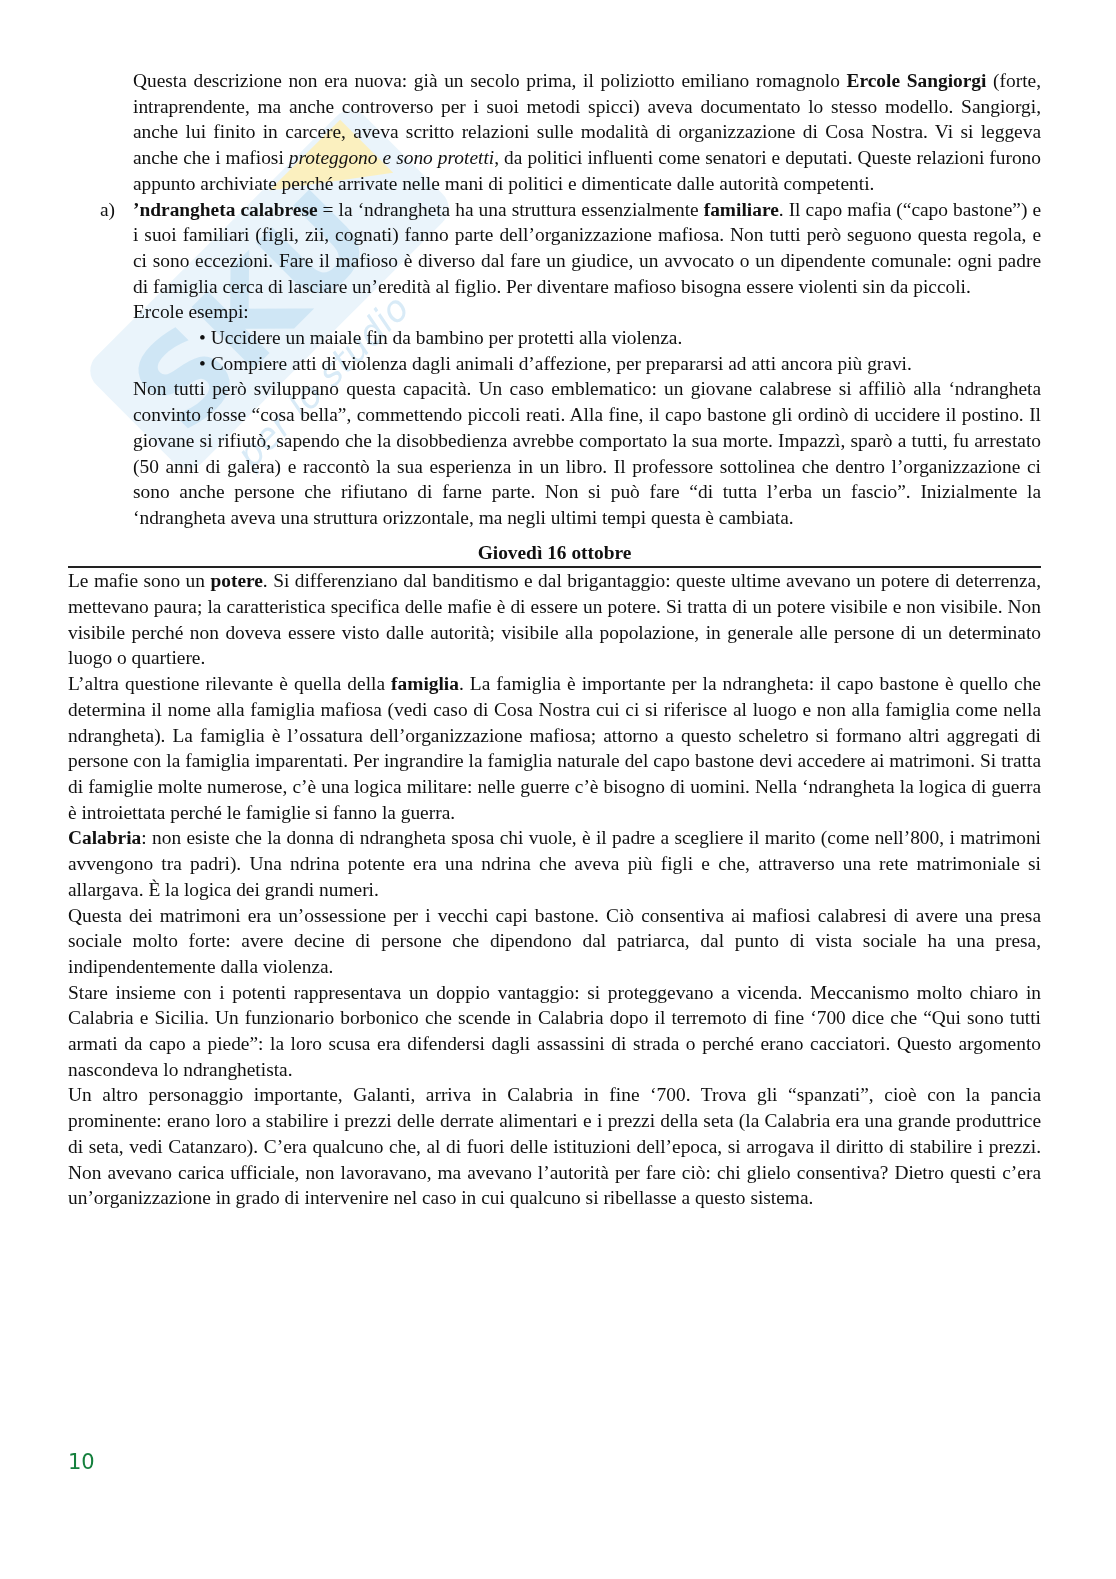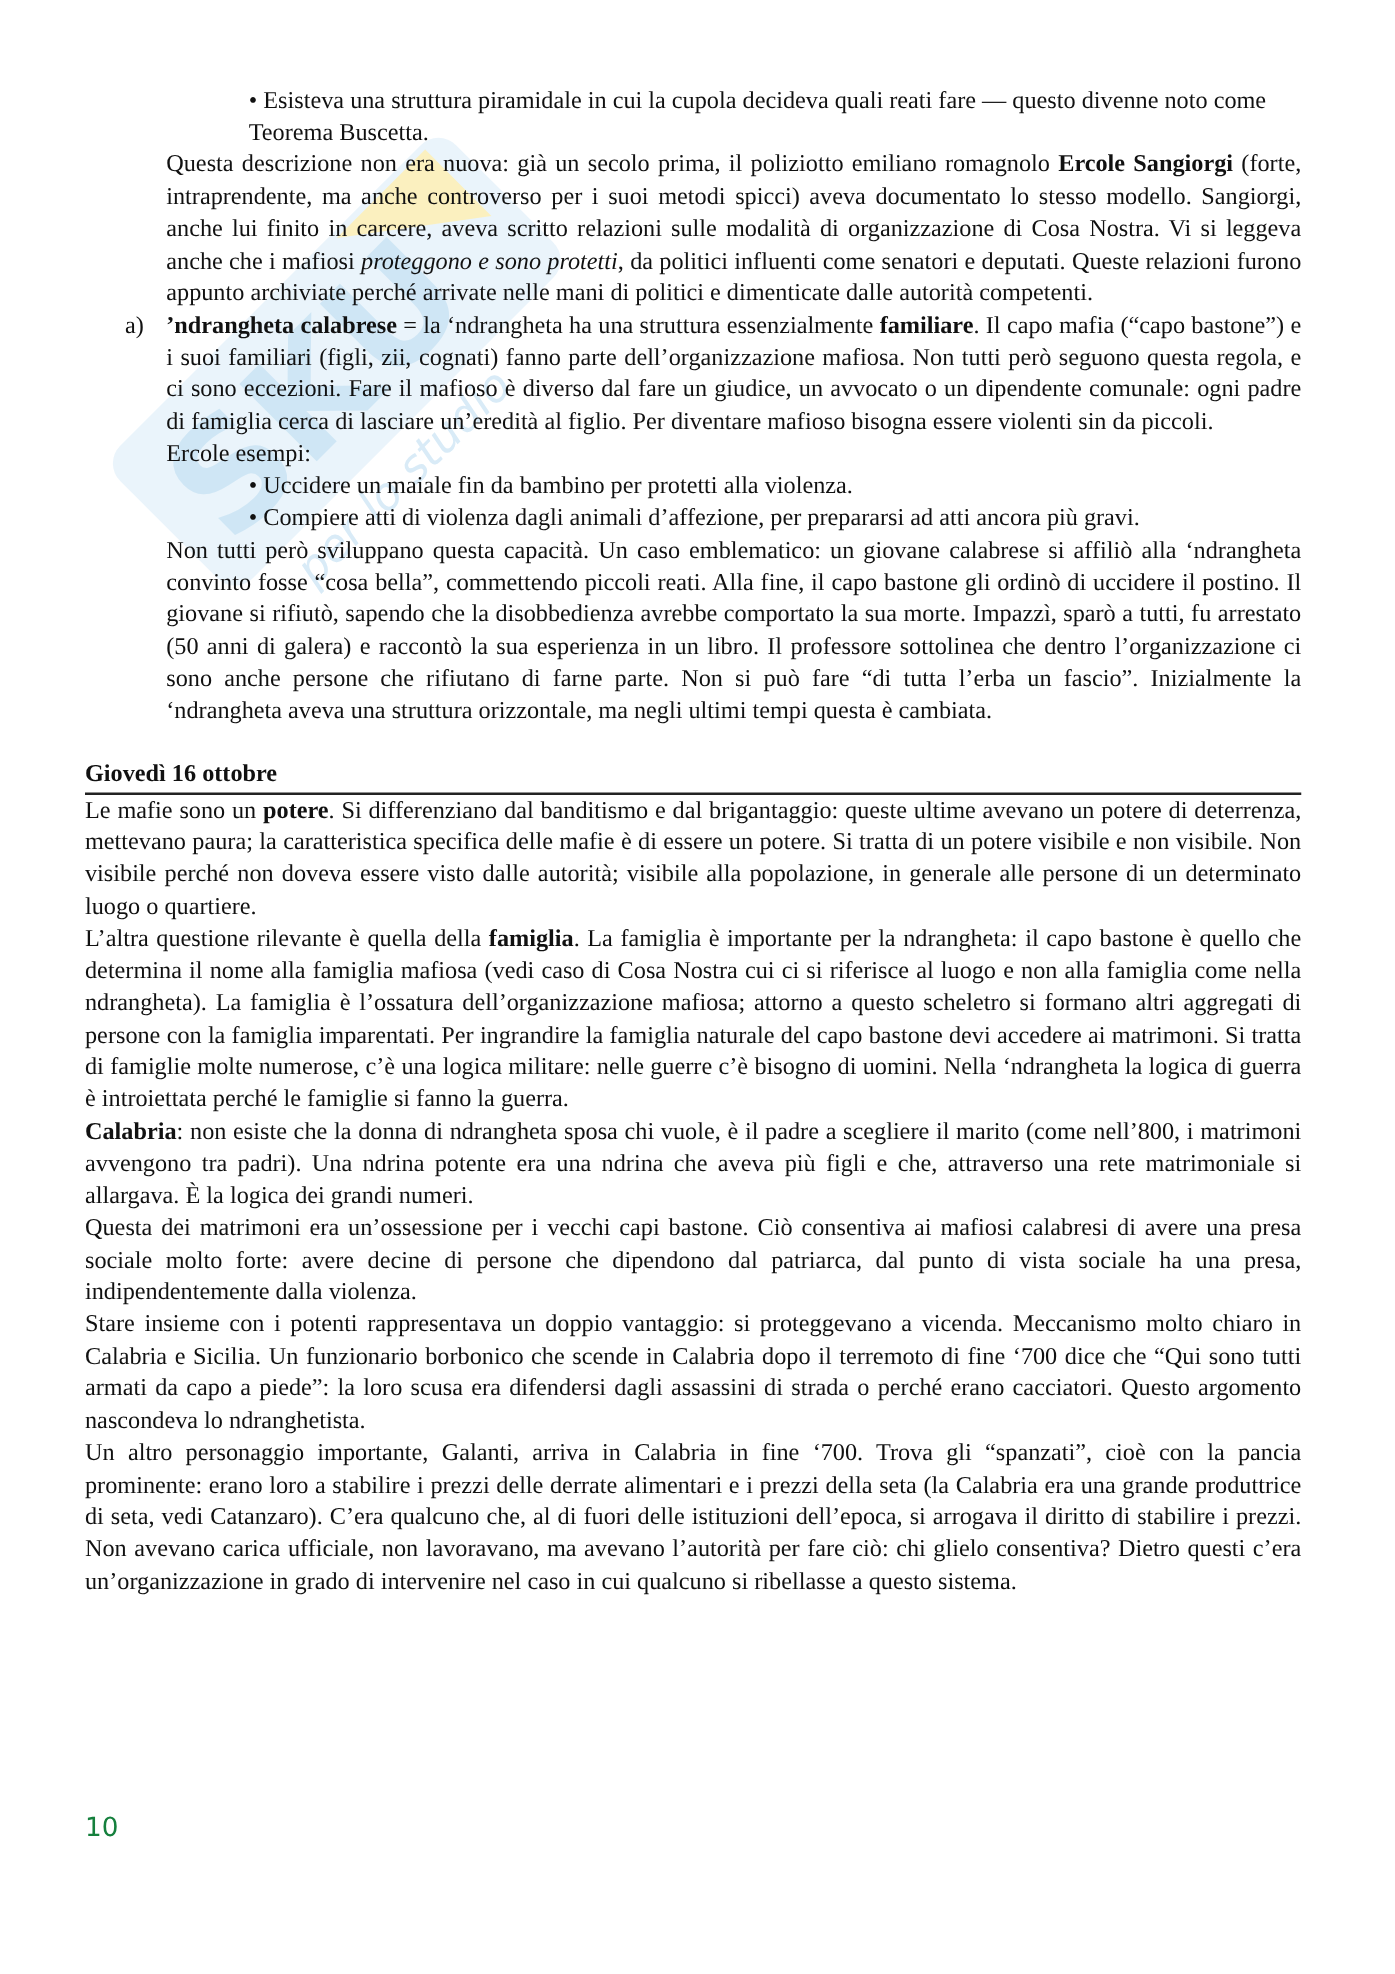--- a/index.html
+++ b/index.html
@@ -15,22 +15,22 @@
     .page {
       position: absolute; left: 68px; top: 68px; width: 973px; z-index: 1;
       font-size: 19.4px; line-height: 25.7px;
     }
     p { margin: 0; text-align: justify; }
     .indent1 { margin-left: 65px; }
     .bullet { margin-left: 131px; text-align: left; }
     .list-a { position: relative; margin-left: 65px; }
     .list-a .marker { position: absolute; left: -33px; top: 0; }
     .heading {
-      font-weight: bold; margin-top: 25px; padding-bottom: 1px;
-      border-bottom: 2px solid #222222; text-align: left;
+      font-weight: bold; margin-top: 9px; padding-bottom: 1px;
+      border-bottom: 2px solid #222222; text-align: center;
     }
     b { font-weight: bold; }
     i { font-style: italic; }
     .pagenum {
       position: absolute; left: 68px; top: 1450px;
       font-family: "DejaVu Sans", sans-serif; font-size: 21px; color: #15803d;
     }
   </style>
 </head>
 <body>
@@ -39,21 +39,20 @@
   <g transform="rotate(-45 260 260)">
     <rect x="70" y="170" width="380" height="150" rx="20" fill="#e6f2fa" opacity="0.85"></rect>
     <text x="95" y="290" font-family="DejaVu Sans, sans-serif" font-weight="bold" font-size="120" fill="#cfe6f5">SKU</text>
     <polygon points="330,175 430,175 430,250" fill="#fdf0b8" opacity="0.9"></polygon>
     <text x="120" y="360" font-family="DejaVu Sans, sans-serif" font-style="italic" font-size="36" fill="#d9ebf7">per lo studio</text>
   </g>
 </svg>
 
 <div class="page">
 
-  <p class="bullet">• Esisteva una struttura piramidale in cui la cupola decideva quali reati fare — questo divenne noto come Teorema Buscetta.</p>
 
   <p class="indent1"><span>Questa descrizione non era nuova: già un secolo prima, il poliziotto emiliano romagnolo </span><b>Ercole Sangiorgi</b><span> (forte, intraprendente, ma anche controverso per i suoi metodi spicci) aveva documentato lo stesso modello. Sangiorgi, anche lui finito in carcere, aveva scritto relazioni sulle modalità di organizzazione di Cosa Nostra. Vi si leggeva anche che i mafiosi </span><i>proteggono e sono protetti</i><span>, da politici influenti come senatori e deputati. Queste relazioni furono appunto archiviate perché arrivate nelle mani di politici e dimenticate dalle autorità competenti.</span></p>
 
   <div class="list-a">
     <span class="marker">a)</span>
     <p><b>’ndrangheta calabrese</b><span> = la ‘ndrangheta ha una struttura essenzialmente </span><b>familiare</b><span>. Il capo mafia (“capo bastone”) e i suoi familiari (figli, zii, cognati) fanno parte dell’organizzazione mafiosa. Non tutti però seguono questa regola, e ci sono eccezioni. Fare il mafioso è diverso dal fare un giudice, un avvocato o un dipendente comunale: ogni padre di famiglia cerca di lasciare un’eredità al figlio. Per diventare mafioso bisogna essere violenti sin da piccoli.</span></p>
     <p>Ercole esempi:</p>
   </div>
 
   <p class="bullet">• Uccidere un maiale fin da bambino per protetti alla violenza.</p>

